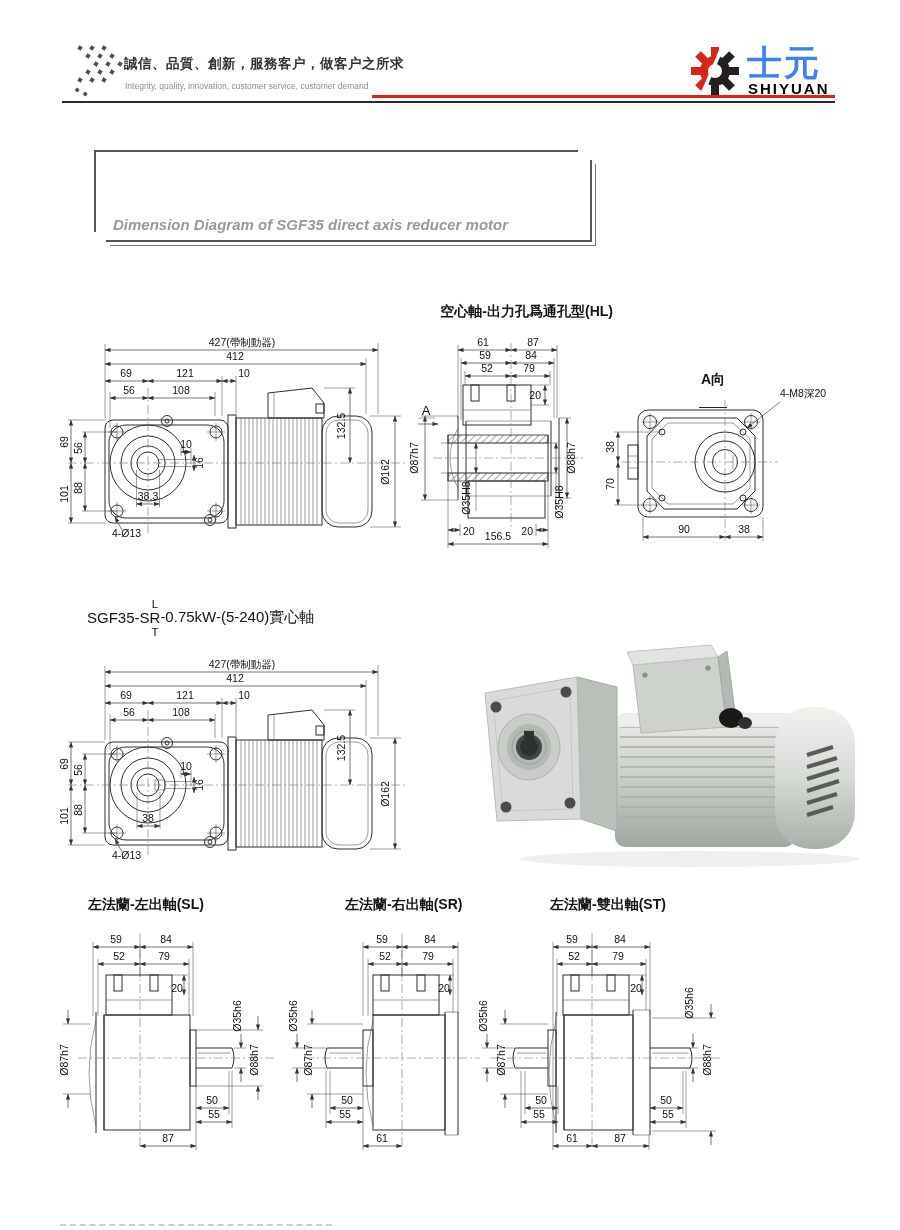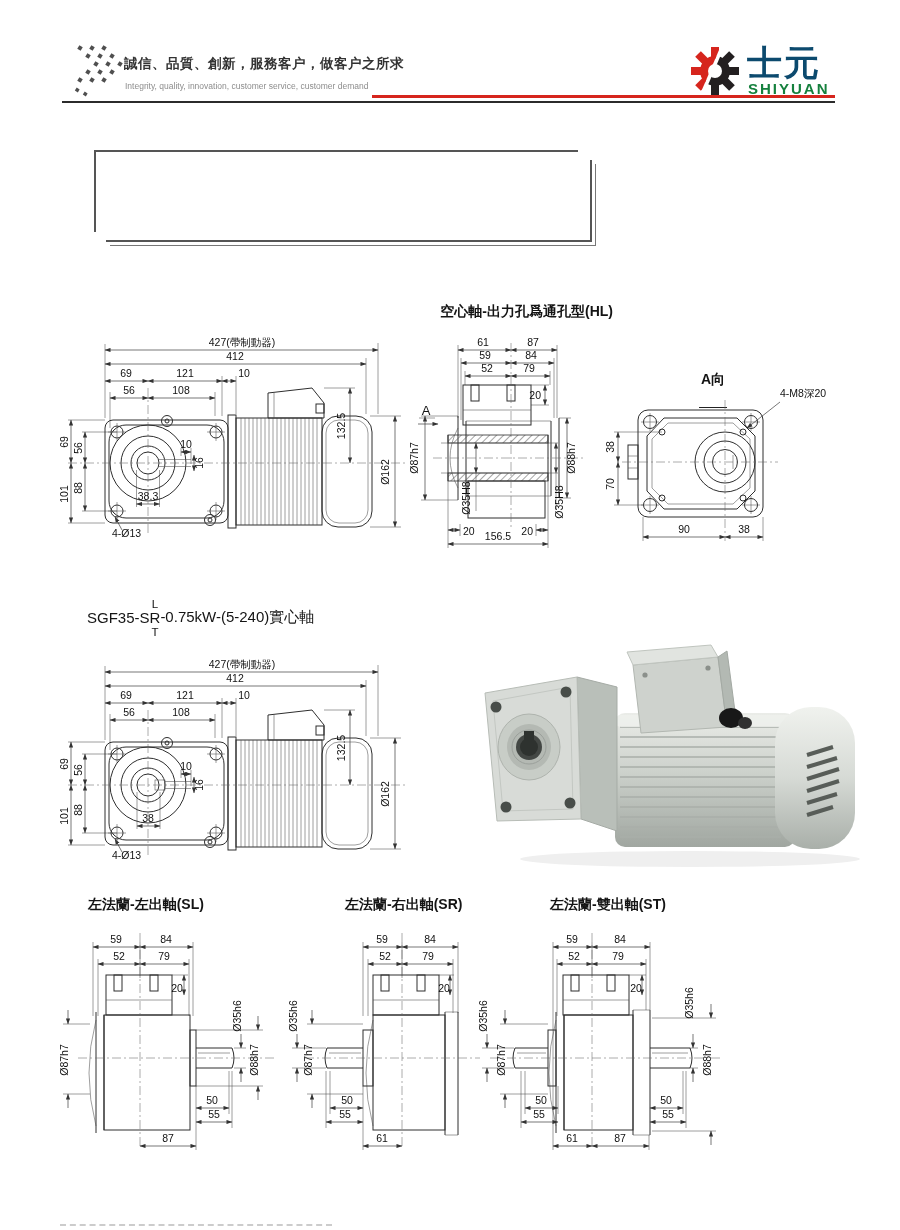--- a/index.html
+++ b/index.html
@@ -5,22 +5,22 @@
   *{margin:0;padding:0;box-sizing:border-box}
   html,body{background:#fff}
   .page{position:relative;width:900px;height:1230px;background:#fff;overflow:hidden;
         font-family:"Liberation Sans","DejaVu Sans",sans-serif;color:#1a1a1a}
   .abs{position:absolute}
   svg.abs{overflow:visible}
 
   
   .slogan-zh{position:absolute;left:124px;top:55px;font-size:13.5px;font-weight:700;color:#333;letter-spacing:.5px;white-space:nowrap}
   .slogan-en{position:absolute;left:125px;top:81px;font-size:8.5px;color:#8d8d8d;white-space:nowrap}
-  .logo-zh{position:absolute;left:747px;top:40px;font-size:35px;font-weight:900;color:#0c4a6e;letter-spacing:2px;white-space:nowrap}
-  .logo-en{position:absolute;left:748px;top:80px;font-size:15px;font-weight:800;color:#15803d;letter-spacing:2px;white-space:nowrap}
+  .logo-zh{position:absolute;left:747px;top:40px;font-size:35px;font-weight:900;color:#3b82f6;letter-spacing:2px;white-space:nowrap}
+  .logo-en{position:absolute;left:748px;top:80px;font-size:15px;font-weight:800;color:#000000;letter-spacing:2px;white-space:nowrap}
   .rule-red{position:absolute;left:372px;top:95px;width:463px;height:2.5px;background:#d6251d}
   .rule-black{position:absolute;left:62px;top:101px;width:773px;height:2px;background:#2b2b2b}
 
   
   .tframe-a{position:absolute;left:94px;top:150px;width:484px;height:82px;border-top:2px solid #555;border-left:2px solid #555}
   .tframe-b{position:absolute;left:106px;top:160px;width:486px;height:82px;border-bottom:2px solid #555;border-right:2px solid #555}
   .tframe-c{position:absolute;left:110px;top:164px;width:486px;height:82px;border-bottom:1.5px solid #777;border-right:1.5px solid #777}
   .title-main{position:absolute;left:110px;top:161px;font-size:40px;font-weight:800;color:#1f1f1f;letter-spacing:0;white-space:nowrap}
   .title-sub{position:absolute;left:113px;top:216px;font-size:15px;font-weight:700;font-style:italic;color:#9a9a9a;white-space:nowrap}
 
@@ -127,20 +127,21 @@
   <circle cx="29" cy="28" r="7" fill="#fff" stroke="none"></circle>
 </svg>
 <div class="logo-zh">士元</div>
 <div class="logo-en">SHIYUAN</div>
 <div class="rule-red"></div>
 <div class="rule-black"></div>
 
 <div class="tframe-a"></div>
 <div class="tframe-b"></div>
 <div class="tframe-c"></div>
+<div class="title-sub">Dimension Diagram of SGF35 direct axis reducer motor</div>
 
 <svg class="abs draw" style="left:60px;top:330px;width:350px;height:248px" viewBox="0 0 350 248">
   <g>
     <path class="thin" d="M45,14V88M306,28V84M318,13V84M162,46V86M176,46V84M50,62V98M155,62V86M8,90H45M8,193H45M22,102H57M22,181H57M76.5,140V177M99.5,140V177M264,58H295M310,86H341M310,197H341M121,118V126M131,118V134"></path>
     <line class="dim" x1="45" y1="20" x2="318" y2="20" marker-start="url(#mb)" marker-end="url(#ma)"></line>
     <line class="dim" x1="45" y1="34" x2="306" y2="34" marker-start="url(#mb)" marker-end="url(#ma)"></line>
     <line class="dim" x1="45" y1="51" x2="88" y2="51" marker-start="url(#mb)" marker-end="url(#ma)"></line>
     <line class="dim" x1="88" y1="51" x2="162" y2="51" marker-start="url(#mb)" marker-end="url(#ma)"></line>
     <line class="dim" x1="162" y1="51" x2="176" y2="51" marker-start="url(#mb)" marker-end="url(#ma)"></line>
     <line class="dim" x1="50" y1="68" x2="88" y2="68" marker-start="url(#mb)" marker-end="url(#ma)"></line>

